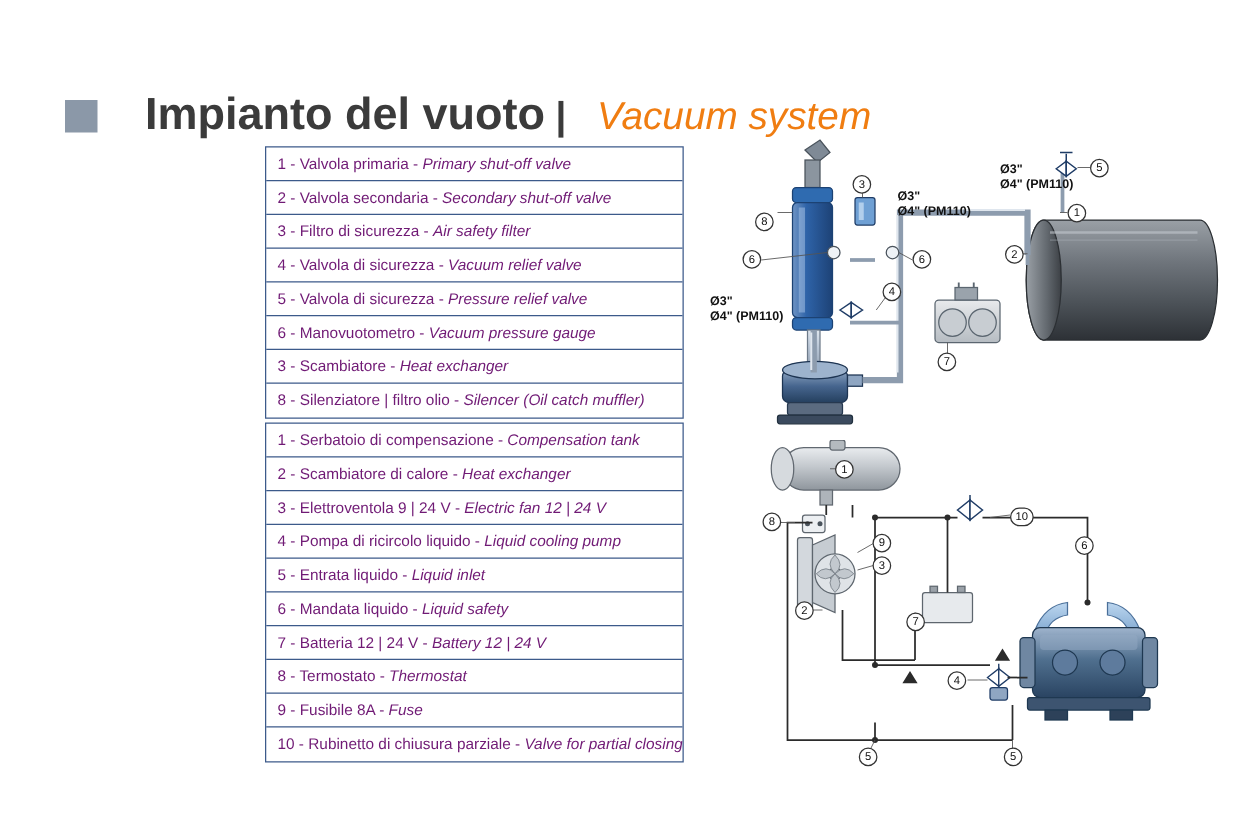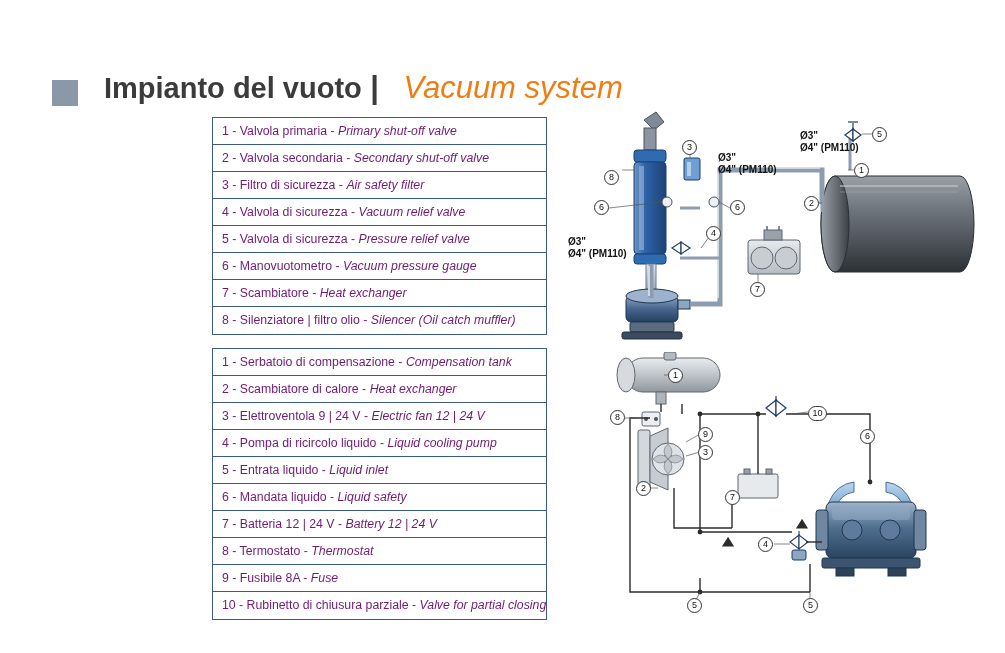--- a/index.html
+++ b/index.html
@@ -31,24 +31,25 @@
     height: 26px;
     background: #8b98a8;
   }
   #title-wrap {
     position: absolute;
     left: 104px;
     top: 40px;
     white-space: nowrap;
   }
   .title-it {
-    font-size: 29px;
+    font-size: 36px;
     font-weight: bold;
     color: #3b3b3b;
     letter-spacing: 0px;
+    margin-left: 12px;
   }
   .title-sep {
     font-size: 31px;
     font-weight: bold;
     color: #3b3b3b;
     padding: 0 4px;
   }
   .title-en {
     font-size: 31px;
     font-weight: normal;
@@ -64,21 +65,21 @@
     box-sizing: border-box;
     background: #fff;
   }
   #legend-top {
     left: 212px;
     top: 117px;
     width: 335px;
   }
   #legend-bottom {
     left: 212px;
-    top: 348px;
+    top: 338px;
     width: 335px;
   }
   .legend-row {
     height: 27px;
     line-height: 27px;
     border-bottom: 1px solid #3c5a8a;
     padding-left: 9px;
     font-size: 12.3px;
     color: #701a75;
     white-space: nowrap;
@@ -164,21 +165,21 @@
   <div class="legend-row">
     <span class="it">4 - Valvola di sicurezza - </span><span class="en">Vacuum relief valve</span>
   </div>
   <div class="legend-row">
     <span class="it">5 - Valvola di sicurezza - </span><span class="en">Pressure relief valve</span>
   </div>
   <div class="legend-row">
     <span class="it">6 - Manovuotometro - </span><span class="en">Vacuum pressure gauge</span>
   </div>
   <div class="legend-row">
-    <span class="it">7 - Scambiatore - </span><span class="en">Heat exchanger</span>
+    <span class="it">3 - Scambiatore - </span><span class="en">Heat exchanger</span>
   </div>
   <div class="legend-row">
     <span class="it">8 - Silenziatore | filtro olio - </span><span class="en">Silencer (Oil catch muffler)</span>
   </div>
 </div>
 
 <div class="legend" id="legend-bottom">
   <div class="legend-row">
     <span class="it">1 - Serbatoio di compensazione - </span><span class="en">Compensation tank</span>
   </div>

